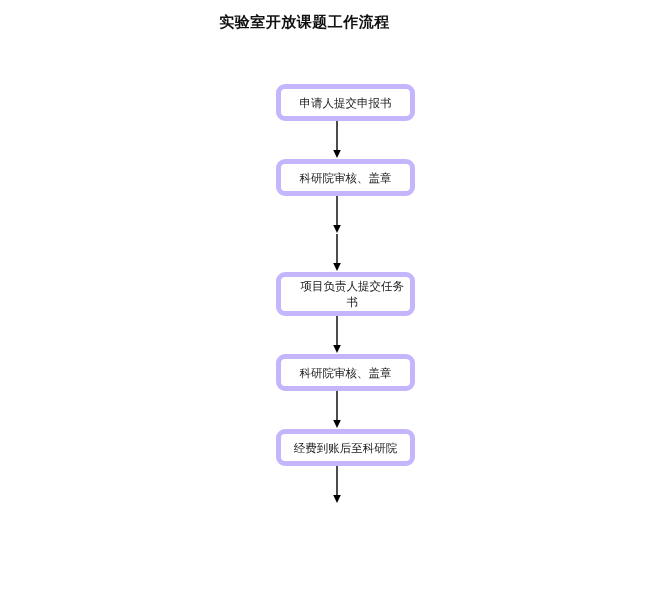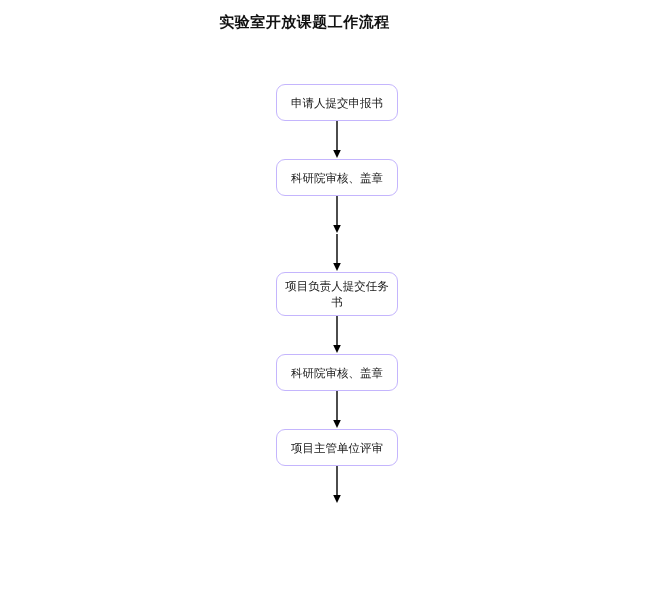--- a/index.html
+++ b/index.html
@@ -33,38 +33,39 @@
     line-height: 20px;
   }
   .flow-column {
     position: absolute;
     left: 276px;
     top: 84px;
     width: 122px;
   }
   .node {
     box-sizing: border-box;
-    width: 122px;
-    border: 1px solid #c4b5fd;
+    width: 139px;
+    border: 5px solid #c4b5fd;
     border-radius: 9px;
     background: #ffffff;
     color: #1a1a1a;
     font-size: 11.5px;
     line-height: 16px;
     text-align: center;
     display: flex;
     align-items: center;
     justify-content: center;
     padding: 2px 6px;
   }
   .node.single {
     height: 37px;
   }
   .node.double {
     height: 44px;
+    justify-content: flex-end;
   }
   .node-label {
     display: block;
     white-space: pre-line;
   }
   .connector {
     position: relative;
     width: 122px;
     display: flex;
     justify-content: center;
@@ -129,21 +130,21 @@
     </div>
 
     <div class="connector">
       <svg width="12" height="38" viewBox="0 0 12 38">
         <line x1="6" y1="0" x2="6" y2="30" stroke="#000000" stroke-width="1.4"></line>
         <polygon points="6,37 2.2,29 9.8,29" fill="#000000"></polygon>
       </svg>
     </div>
 
     <div class="node single">
-      <span class="node-label">项目主管单位评审</span>
+      <span class="node-label">经费到账后至科研院</span>
     </div>
 
     <div class="connector">
       <svg width="12" height="38" viewBox="0 0 12 38">
         <line x1="6" y1="0" x2="6" y2="30" stroke="#000000" stroke-width="1.4"></line>
         <polygon points="6,37 2.2,29 9.8,29" fill="#000000"></polygon>
       </svg>
     </div>
 
 

